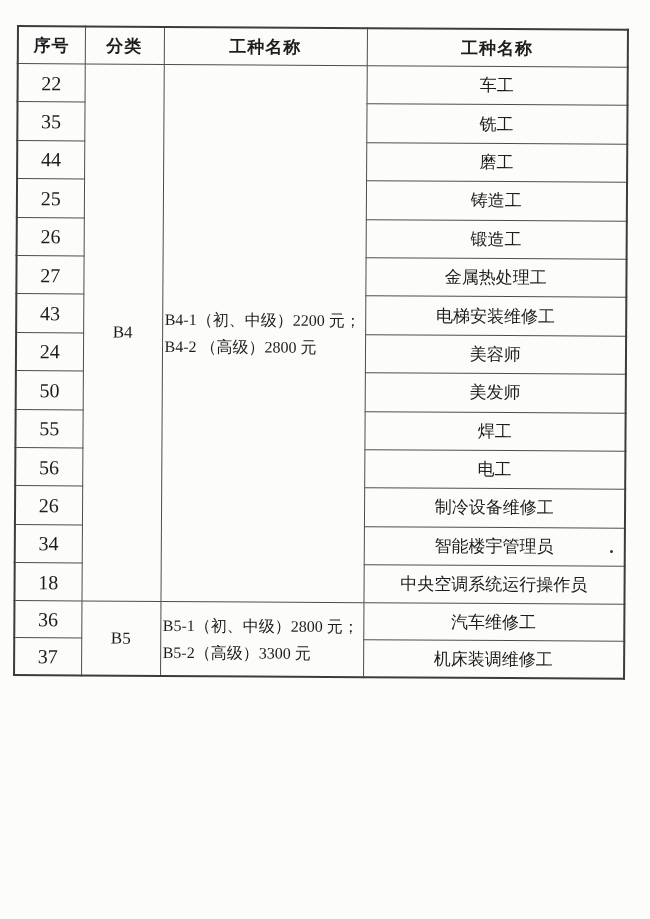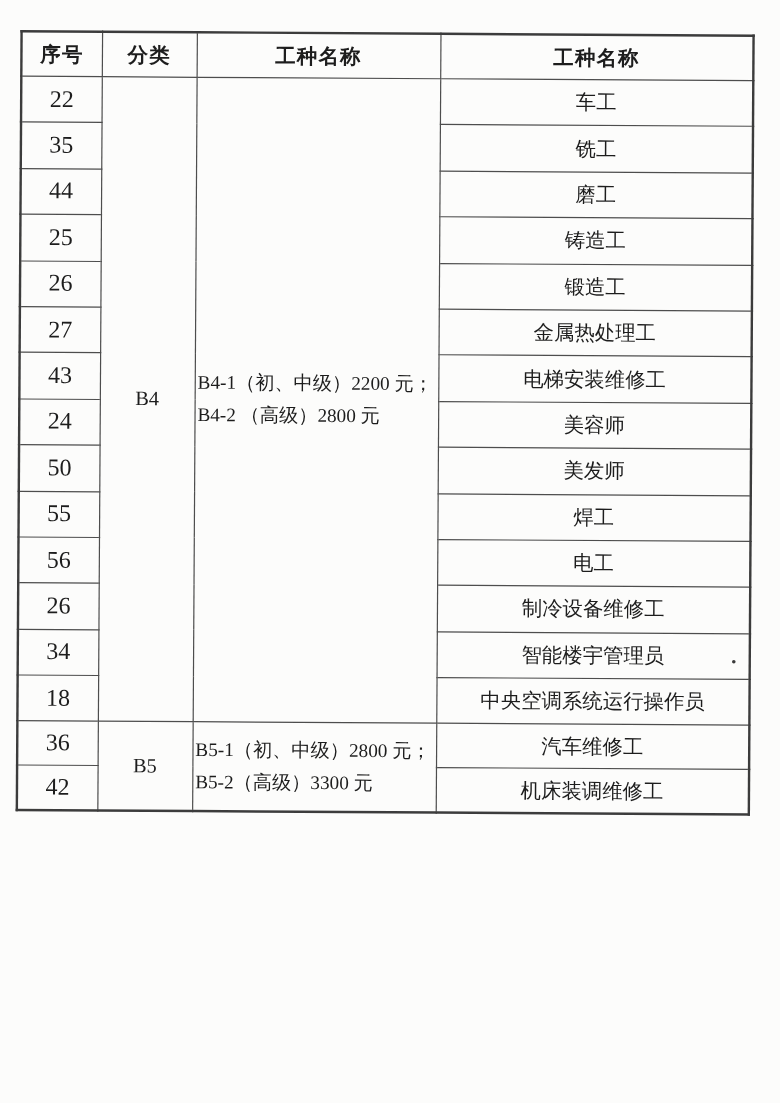--- a/index.html
+++ b/index.html
@@ -164,20 +164,20 @@
       <tr class="short">
         <td class="num">36</td>
         <td class="cat" rowspan="2">B5</td>
         <td class="sub" rowspan="2">
           <div class="sub-line">B5-1（初、中级）2800 元；</div>
           <div class="sub-line">B5-2（高级）3300 元</div>
         </td>
         <td class="job">汽车维修工</td>
       </tr>
       <tr class="short">
-        <td class="num">42</td>
+        <td class="num">37</td>
         <td class="job">机床装调维修工</td>
       </tr>
     </tbody>
   </table>
 </div>
 
 <div class="scan-dot"></div>
 
 </body></html>

